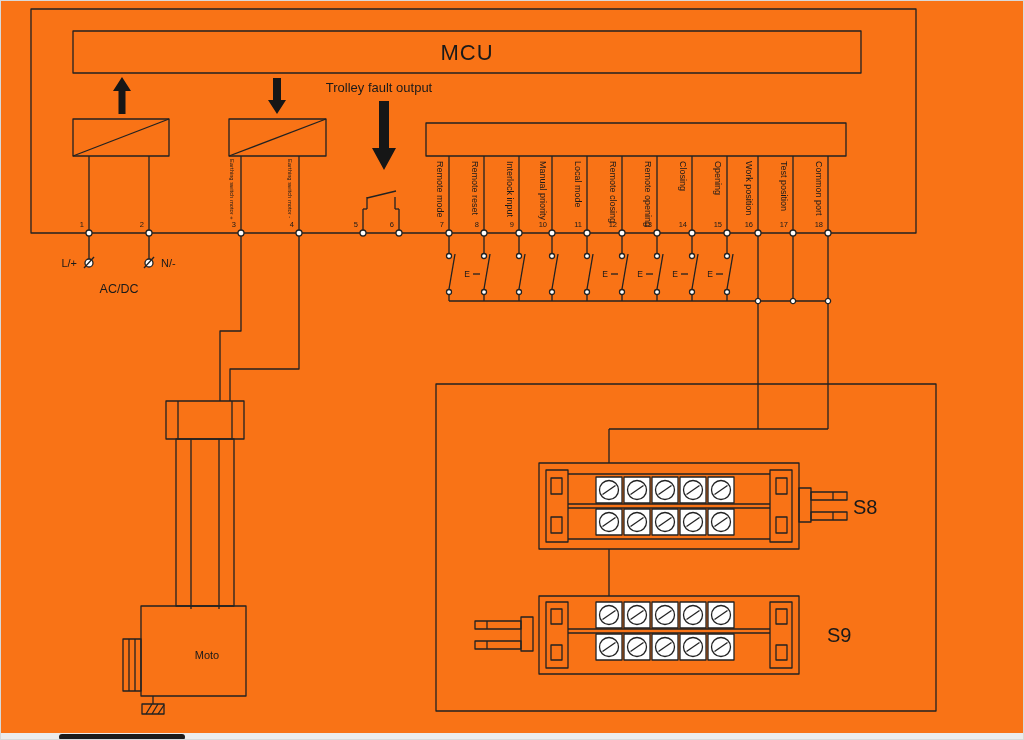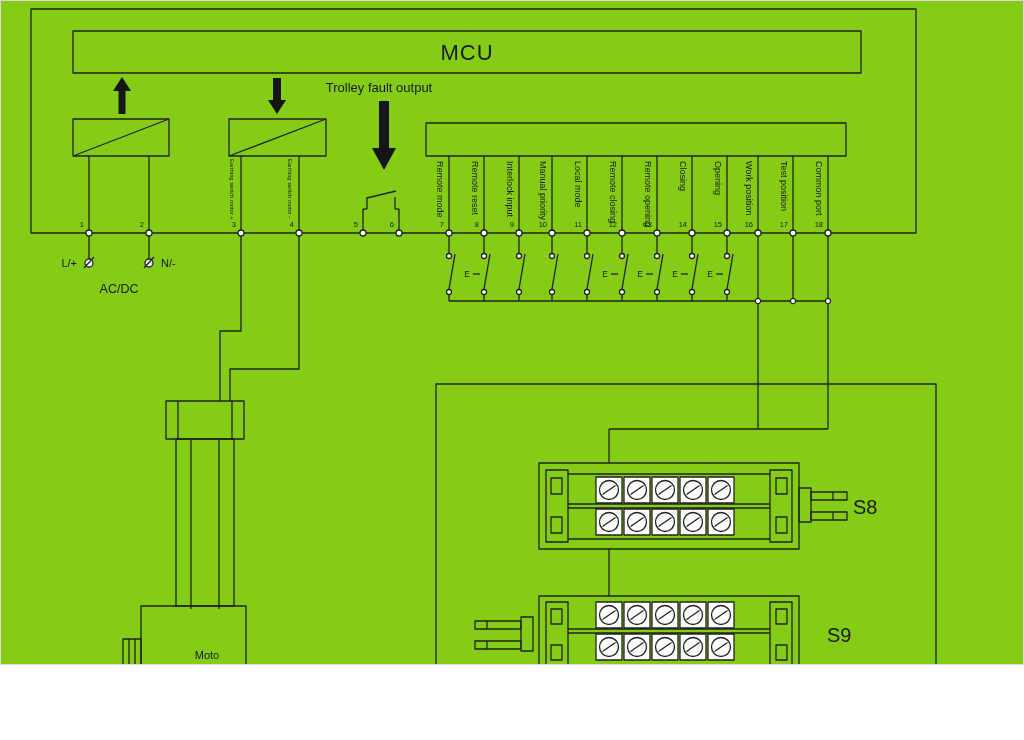--- a/index.html
+++ b/index.html
@@ -1,19 +1,19 @@
 <!DOCTYPE html>
 <html><head>
 <meta charset="utf-8">
 <style>
   html,body { margin:0; padding:0; background:#ffffff; }
   .page {
     position:relative;
-    width:1024px; height:665px;
-    background:#84cc16;
+    width:1024px; height:740px;
+    background:#f97316;
     border:1px solid #d9d9d9;
     box-sizing:border-box;
     overflow:hidden;
     font-family:"Liberation Sans", sans-serif;
   }
   svg { position:absolute; left:0; top:0; }
   svg text {
     stroke:none;
     fill:#1a1a1a;
     font-family:"Liberation Sans", sans-serif;

